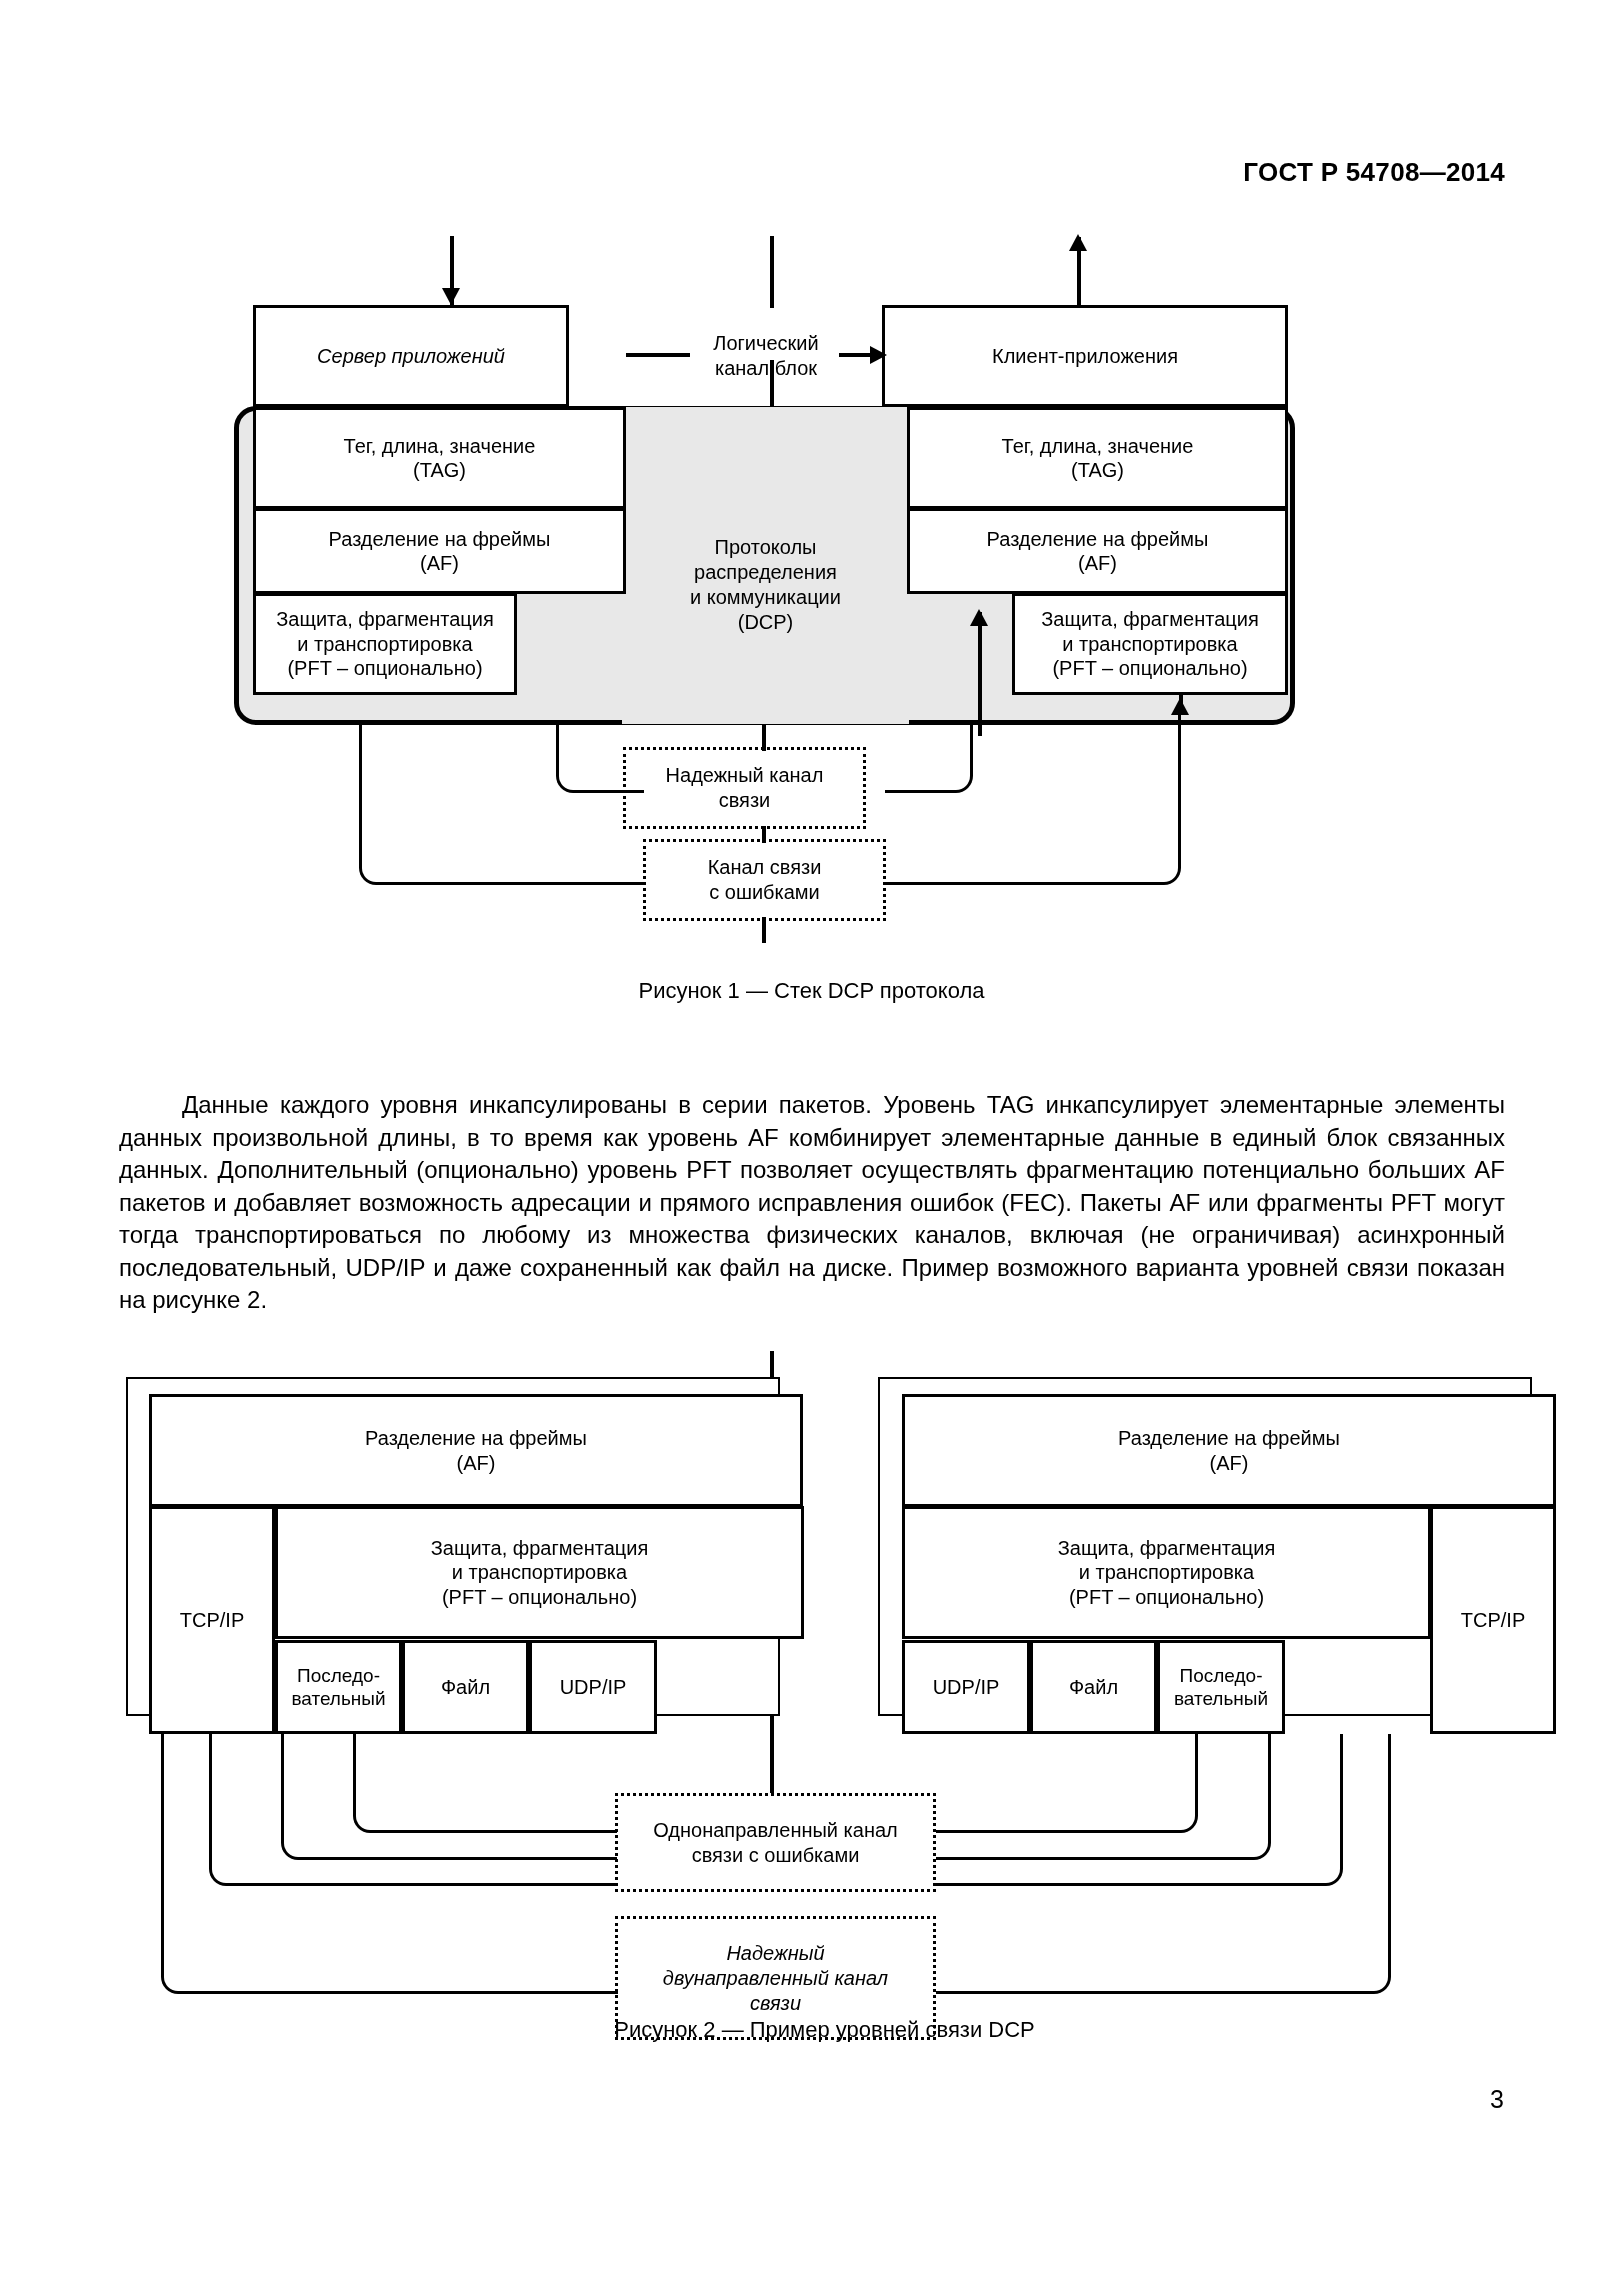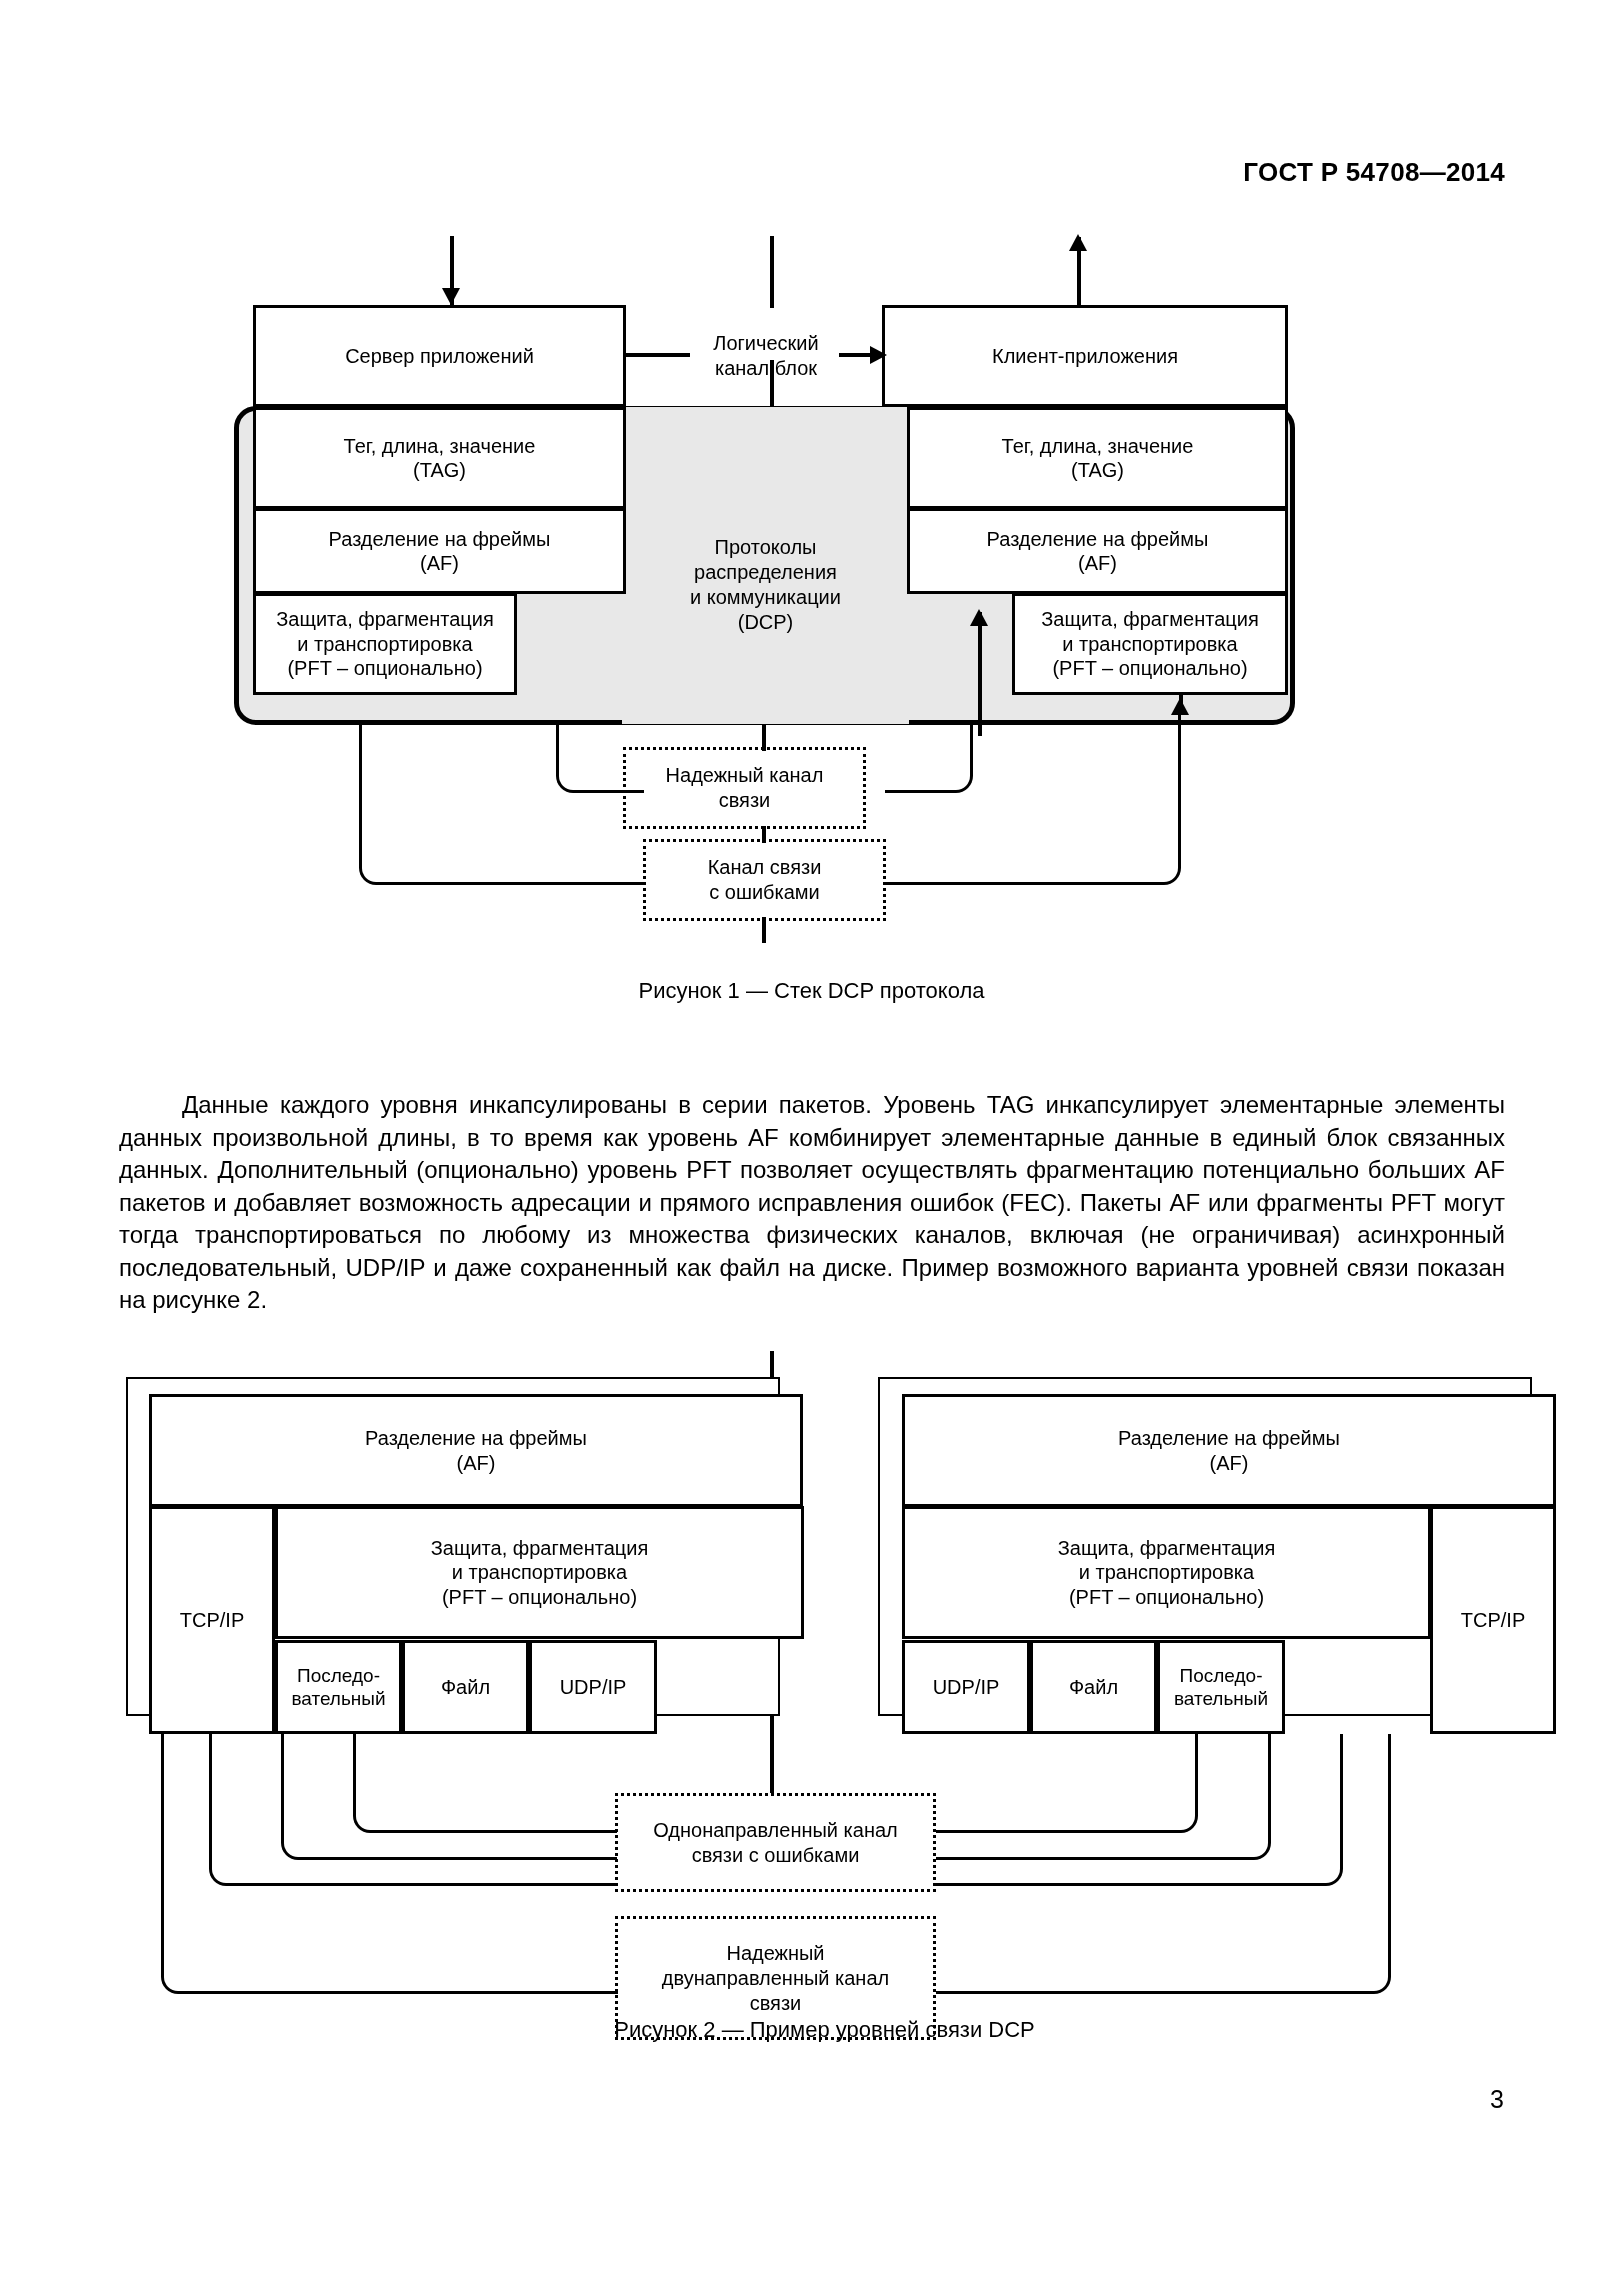--- a/index.html
+++ b/index.html
@@ -93,21 +93,21 @@
     <div class="ln vl" style="left:770px;top:360px;width:3.9px;height:46px;"></div>
 
     <div class="shell" style="left:234px;top:406px;width:1061px;height:319px;"></div>
 
     <div class="dcp" style="left:622px;top:407px;width:287px;height:317px;"></div>
     <div class="dcp" style="left:622px;top:523px;width:287px;height:124px;text-align:center;">Протоколы
 распределения
 и коммуникации
 (DCP)</div>
 
-    <div class="box" style="left:253px;top:305px;width:373px;height:102px;">Сервер приложений</div>
+    <div class="box" style="left:253px;top:305px;width:316px;height:102px;font-style:italic;">Сервер приложений</div>
     <div class="box" style="left:882px;top:305px;width:406px;height:102px;">Клиент-приложения</div>
 
     <div class="ln hl" style="left:626px;top:353px;width:64px;height:3.9px;"></div>
     <div class="ln hl" style="left:839px;top:353px;width:35px;height:3.9px;"></div>
     <div class="arr-r" style="left:870px;top:346px;"></div>
     <div class="lbl" style="left:681px;top:331px;width:170px;">Логический
 канал блок</div>
 
     <div class="box" style="left:253px;top:407px;width:373px;height:102px;">Тег, длина, значение
 (TAG)</div>
@@ -183,21 +183,21 @@
     <div class="box" style="left:902px;top:1506px;width:529px;height:133px;">Защита, фрагментация
 и транспортировка
 (PFT – опционально)</div>
     <div class="box" style="left:902px;top:1640px;width:128px;height:94px;">UDP/IP</div>
     <div class="box" style="left:1030px;top:1640px;width:127px;height:94px;">Файл</div>
     <div class="box" style="left:1157px;top:1640px;width:128px;height:94px;font-size:19px;">Последо-
 вательный</div>
 
     <div class="dotted" style="left:615px;top:1793px;width:321px;height:99px;">Однонаправленный канал
 связи с ошибками</div>
-    <div class="dotted" style="left:615px;top:1916px;width:321px;height:124px;">Надежный
+    <div class="dotted" style="left:615px;top:1916px;width:321px;height:124px;font-style:italic;">Надежный
 двунаправленный канал
 связи</div>
 
     <div class="elbow bl" style="left:353px;top:1734px;width:264px;height:99px;border-right:none;border-top:none;"></div>
 
     <div class="elbow bl" style="left:281px;top:1734px;width:336px;height:126px;border-right:none;border-top:none;"></div>
 
     <div class="elbow bl" style="left:209px;top:1734px;width:408px;height:152px;border-right:none;border-top:none;"></div>
 
     <div class="elbow bl" style="left:161px;top:1734px;width:457px;height:260px;border-right:none;border-top:none;"></div>

